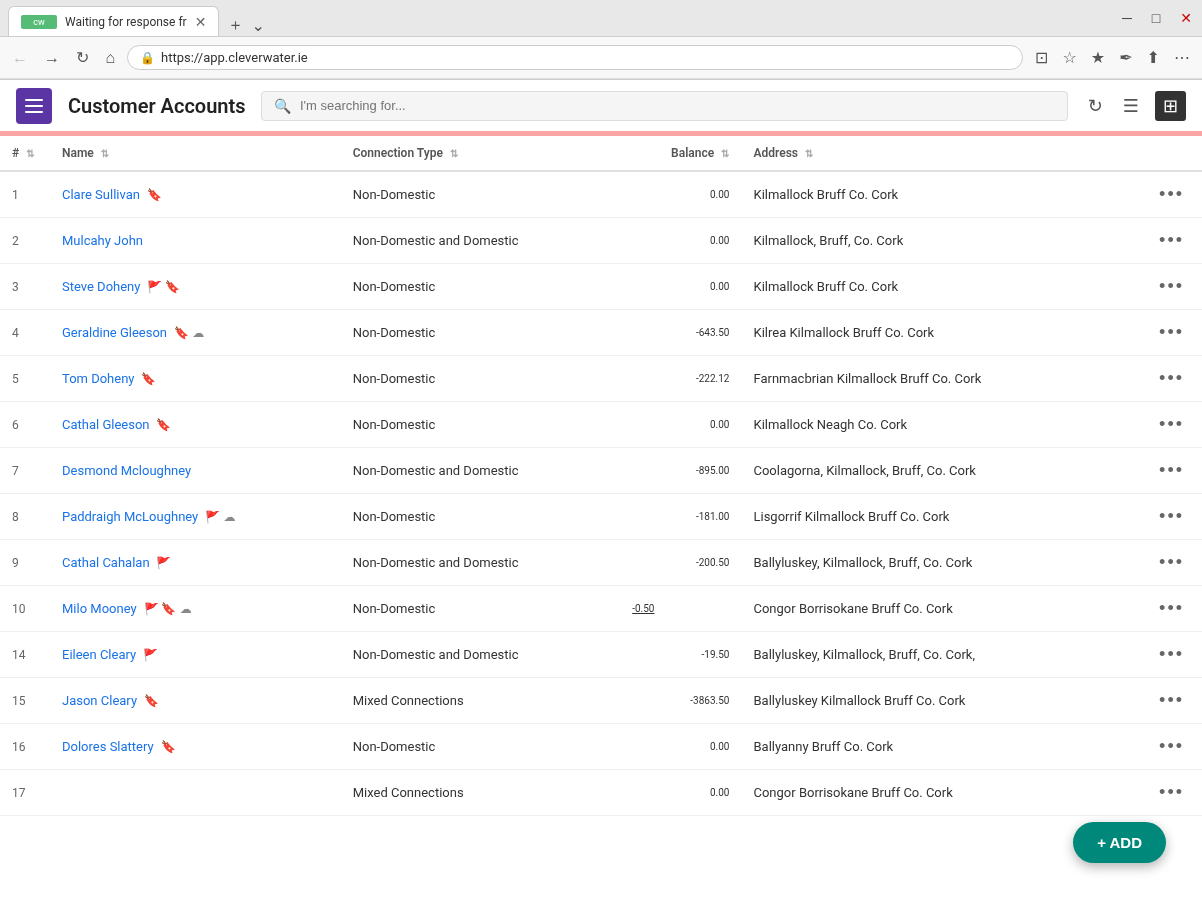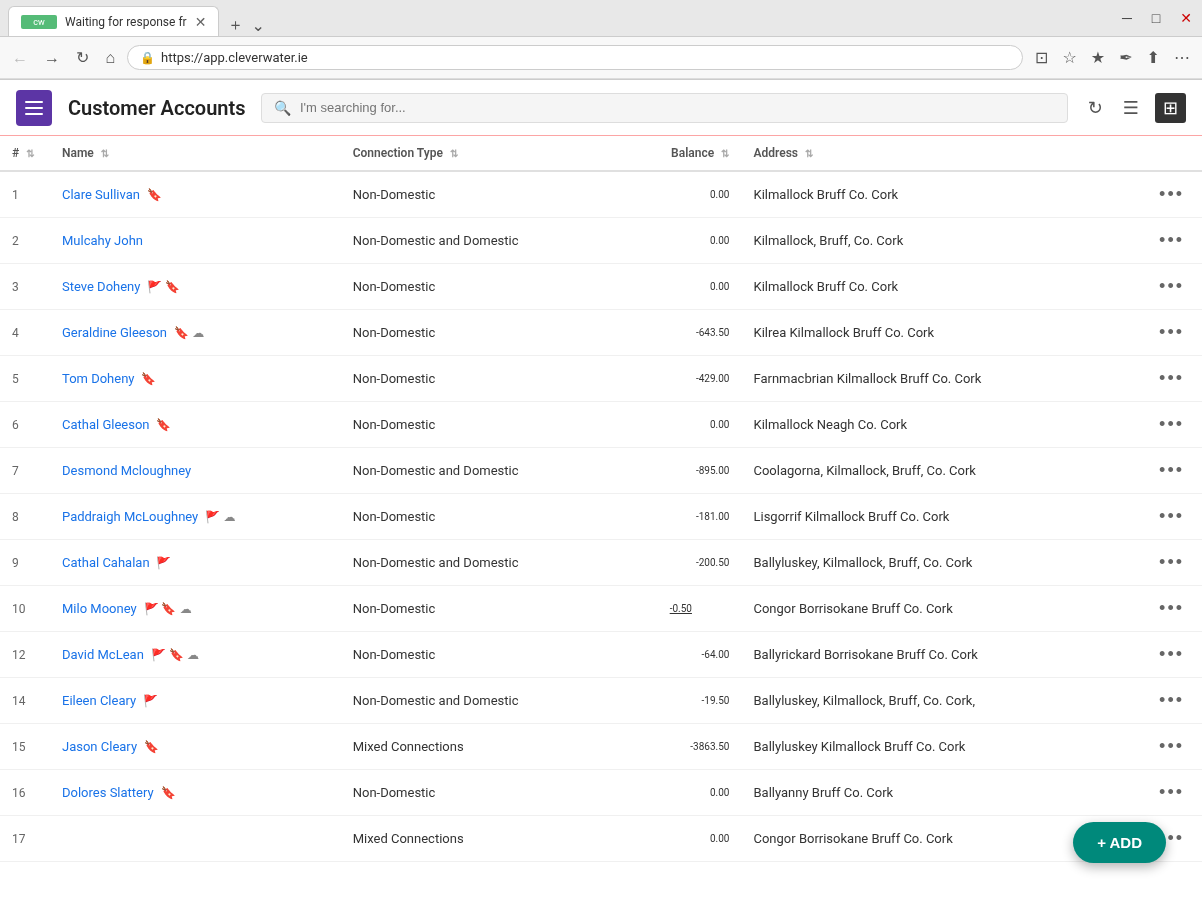--- a/index.html
+++ b/index.html
@@ -18,21 +18,21 @@
     .nav-btn { background: none; border: none; cursor: pointer; font-size: 16px; color: #555; padding: 4px; border-radius: 3px; }
     .nav-btn.disabled { color: #bbb; cursor: default; }
     .address-bar { flex: 1; display: flex; align-items: center; background: #fff; border: 1px solid #ccc; border-radius: 20px; padding: 4px 12px; gap: 6px; font-size: 13px; color: #333; }
     .address-bar .lock-icon { font-size: 12px; color: #777; }
     .address-bar span { color: #333; }
     .browser-actions { display: flex; gap: 6px; }
     .browser-actions button { background: none; border: none; cursor: pointer; font-size: 16px; color: #555; padding: 4px; }
     .wc-btn { background: none; border: none; cursor: pointer; font-size: 14px; color: #444; padding: 4px 10px; }
 
     
-    .app-header { display: flex; align-items: center; height: 56px; background: #fff; border-bottom: 1px solid #fca5a5; padding: 0 16px; gap: 16px; }
+    .app-header { display: flex; align-items: center; height: 56px; background: #fff; border-bottom: 5px solid #fca5a5; padding: 0 16px; gap: 16px; }
     .menu-btn { background: #5c35a5; color: white; border: none; cursor: pointer; padding: 8px; border-radius: 4px; font-size: 16px; display: flex; align-items: center; justify-content: center; width: 36px; height: 36px; }
     .app-title { font-size: 20px; font-weight: 600; color: #222; white-space: nowrap; }
     .search-bar { flex: 1; display: flex; align-items: center; background: #f5f5f5; border: 1px solid #ddd; border-radius: 4px; padding: 6px 12px; gap: 8px; }
     .search-bar input { background: none; border: none; outline: none; font-size: 13px; color: #555; flex: 1; }
     .search-bar .search-icon { color: #999; font-size: 14px; }
     .header-actions { display: flex; align-items: center; gap: 12px; }
     .header-icon-btn { background: none; border: none; cursor: pointer; font-size: 18px; color: #555; padding: 4px; }
 
     
     .table-container { overflow: auto; }
@@ -196,21 +196,21 @@
   </tr>
         <tr>
     <td class="num">5</td>
     <td class="name">
       <a href="#">Tom Doheny</a>
       <span class="icons">
               <span class="icon" style="font-size:12px;">🔖</span>
             </span>
     </td>
     <td class="connection">Non-Domestic</td>
-    <td class="balance negative" style="text-align:right;">-429.00</td>
+    <td class="balance negative" style="text-align:right;">-222.12</td>
     <td class="address">Farnmacbrian Kilmallock Bruff Co. Cork</td>
     <td class="actions">
       <button class="more-btn">•••</button>
     </td>
   </tr>
         <tr>
     <td class="num">6</td>
     <td class="name">
       <a href="#">Cathal Gleeson</a>
       <span class="icons">
@@ -272,39 +272,22 @@
     <td class="num">10</td>
     <td class="name">
       <a href="#">Milo Mooney</a>
       <span class="icons">
               <span class="icon" style="font-size:12px;">🚩</span>
               <span class="icon" style="font-size:12px;">🔖</span>
               <span class="icon" style="font-size:12px;">☁</span>
             </span>
     </td>
     <td class="connection">Non-Domestic</td>
-    <td class="balance negative" style="text-align:center;text-decoration:underline;">-0.50</td>
+    <td class="balance negative" style="text-align:left;text-decoration:underline;">-0.50</td>
     <td class="address">Congor Borrisokane Bruff Co. Cork</td>
-    <td class="actions">
-      <button class="more-btn">•••</button>
-    </td>
-  </tr>
-        <tr>
-    <td class="num">12</td>
-    <td class="name">
-      <a href="#">David McLean</a>
-      <span class="icons">
-              <span class="icon" style="font-size:12px;">🚩</span>
-              <span class="icon" style="font-size:12px;">🔖</span>
-              <span class="icon" style="font-size:12px;">☁</span>
-            </span>
-    </td>
-    <td class="connection">Non-Domestic</td>
-    <td class="balance negative" style="text-align:right;">-64.00</td>
-    <td class="address">Ballyrickard Borrisokane Bruff Co. Cork</td>
     <td class="actions">
       <button class="more-btn">•••</button>
     </td>
   </tr>
         <tr>
     <td class="num">14</td>
     <td class="name">
       <a href="#">Eileen Cleary</a>
       <span class="icons">
               <span class="icon" style="font-size:12px;">🚩</span>

